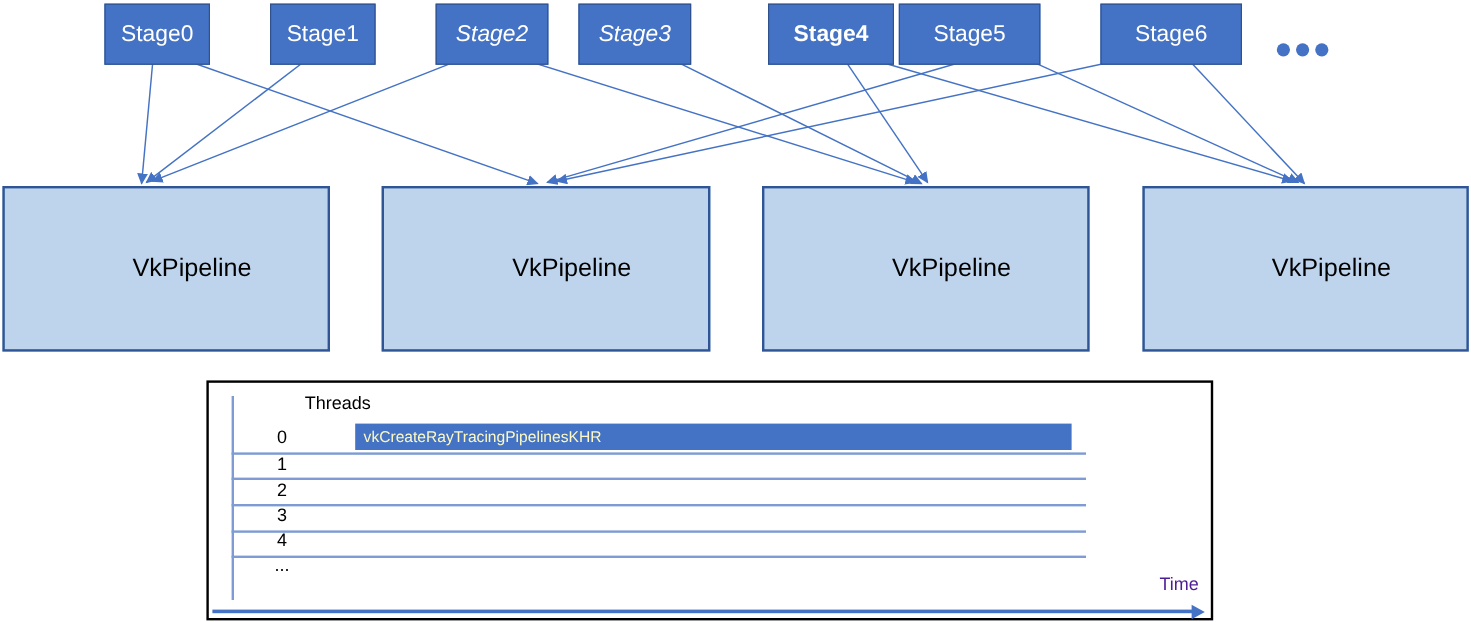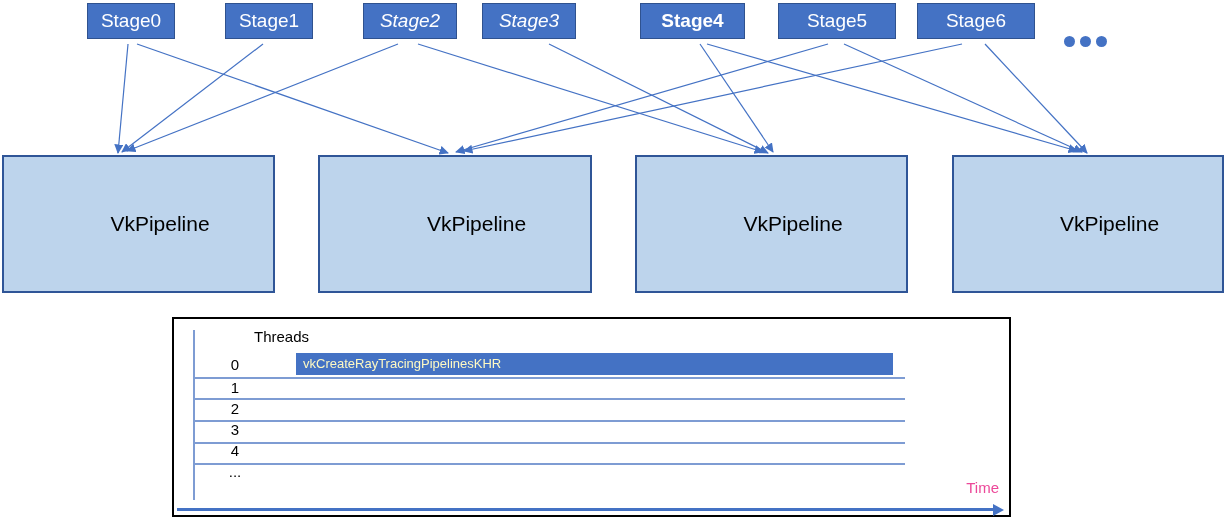--- a/index.html
+++ b/index.html
@@ -12,21 +12,21 @@
     --bar:#4472C4;
     --chart-border:#000000;
   }
   html,body{margin:0;padding:0;background:#ffffff;}
   .canvas{
     position:relative;width:1226px;height:518px;background:#ffffff;
     font-family:"Liberation Sans",sans-serif;overflow:hidden;
   }
   #connector-svg{position:absolute;left:0;top:0;width:1226px;height:518px;pointer-events:none;}
   .stage{
-    position:absolute;top:3px;height:36px;box-sizing:border-box;
+    position:absolute;top:3px;height:51px;box-sizing:border-box;
     background:var(--stage-fill);border:1px solid var(--stage-border);
     color:#ffffff;font-size:19px;display:flex;align-items:center;justify-content:center;
   }
   .pipeline{
     position:absolute;top:155px;height:138px;box-sizing:border-box;
     background:var(--pipe-fill);border:2px solid var(--pipe-border);
     color:#000000;font-size:21px;display:flex;align-items:center;justify-content:center;padding-left:43px;
   }
   .dot{position:absolute;top:36px;width:11px;height:11px;border-radius:50%;background:var(--connector);}
   .chart{
@@ -34,21 +34,21 @@
     border:2px solid var(--chart-border);background:#ffffff;
   }
   .threads-title{position:absolute;left:32px;top:9px;font-size:15px;color:#000;margin-left:48px;}
   .vaxis{position:absolute;left:19px;top:11px;width:2px;height:170px;background:var(--grid);}
   .sep{position:absolute;left:19px;width:712px;height:2px;background:var(--grid);}
   .rowlab{position:absolute;left:48px;width:26px;text-align:center;font-size:15px;color:#000;}
   .bar{
     position:absolute;left:122px;top:34px;width:597px;height:22px;box-sizing:border-box;
     background:var(--bar);color:#fef9c3;font-size:13px;line-height:22px;padding-left:7px;white-space:nowrap;
   }
-  .time-label{position:absolute;left:760px;top:160px;width:65px;text-align:right;font-size:15px;color:#ec4899;}
+  .time-label{position:absolute;left:760px;top:160px;width:65px;text-align:right;font-size:15px;color:#4c1d95;}
   .time-axis{position:absolute;left:3px;top:189px;width:818px;height:3px;background:var(--connector);}
   .time-arrow{
     position:absolute;left:819px;top:184.5px;width:0;height:0;
     border-left:11px solid var(--connector);
     border-top:6px solid transparent;border-bottom:6px solid transparent;
   }
 </style>
 </head>
 <body>
 
@@ -75,21 +75,21 @@
         <line x1="985" y1="44" x2="1087" y2="153" stroke="#4472C4" stroke-width="1.2" marker-end="url(#ah)"></line>
       </g>
   </svg>
 
   <div id="stages">
       <div class="stage" style="left: 87px; width: 88px;">Stage0</div>
       <div class="stage" style="left: 225px; width: 88px; text-align: center;">Stage1</div>
       <div class="stage" style="left: 363px; width: 94px; font-style: italic;">Stage2</div>
       <div class="stage" style="left: 482px; width: 94px; font-style: italic;">Stage3</div>
       <div class="stage" style="left: 640px; width: 105px; font-weight: bold;">Stage4</div>
-      <div class="stage" style="left: 778px; width: 118px;">Stage5</div>
+      <div class="stage" style="left: 749px; width: 118px;">Stage5</div>
       <div class="stage" style="left: 917px; width: 118px;">Stage6</div>
     </div>
 
   <div id="dots">
       <span class="dot" style="left: 1064px;"></span>
       <span class="dot" style="left: 1080px;"></span>
       <span class="dot" style="left: 1096px;"></span>
     </div>
 
   <div id="pipelines">

